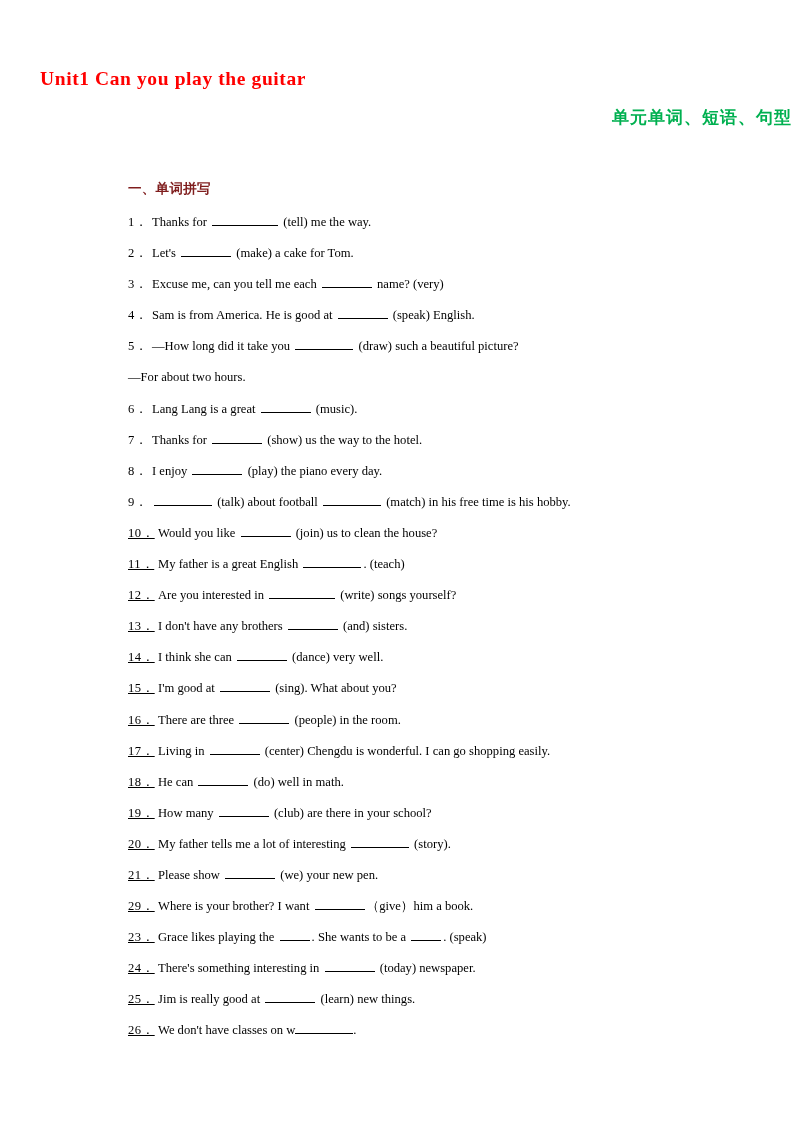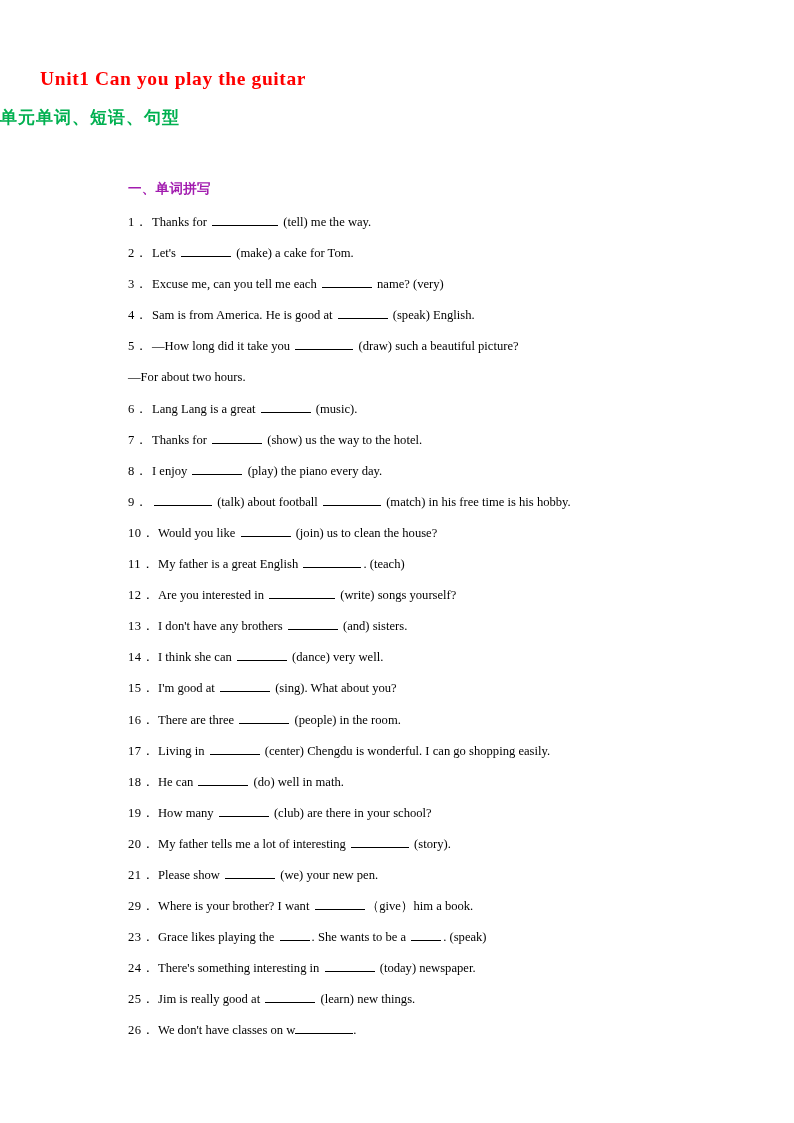--- a/index.html
+++ b/index.html
@@ -36,39 +36,39 @@
     letter-spacing: 0.6px;
     color: #FF0000;
     white-space: nowrap;
     padding-left: 40px;
   }
   .doc-subtitle {
     position: absolute;
     left: 0;
     top: 106px;
     width: 792px;
-    text-align: left;
+    text-align: right;
     font-family: "DejaVu Sans", "Liberation Sans", sans-serif;
     font-weight: bold;
     font-size: 17px;
     letter-spacing: 1px;
     color: #00B050;
     white-space: nowrap;
   }
 
   
   .section-heading {
     position: absolute;
     left: 128px;
     top: 180px;
     font-family: "DejaVu Sans", "Liberation Sans", sans-serif;
     font-weight: bold;
     font-size: 13.5px;
     letter-spacing: 0.3px;
-    color: #a21caf;
+    color: #7f1d1d;
     white-space: nowrap;
   }
 
   
   .qlist {
     position: absolute;
     left: 128px;
     top: 212px;
     width: 640px;
   }
@@ -79,20 +79,21 @@
     white-space: nowrap;
     display: block;
   }
   .qnum {
     display: inline-block;
     min-width: 24px;
     letter-spacing: 0.5px;
   }
   .qnum.wide {
     min-width: 30px;
+    text-decoration: underline;
   }
   .qtext {
     display: inline;
     text-align: center;
   }
   .cont {
     padding-left: 0;
   }
   .blank {
     display: inline-block;

